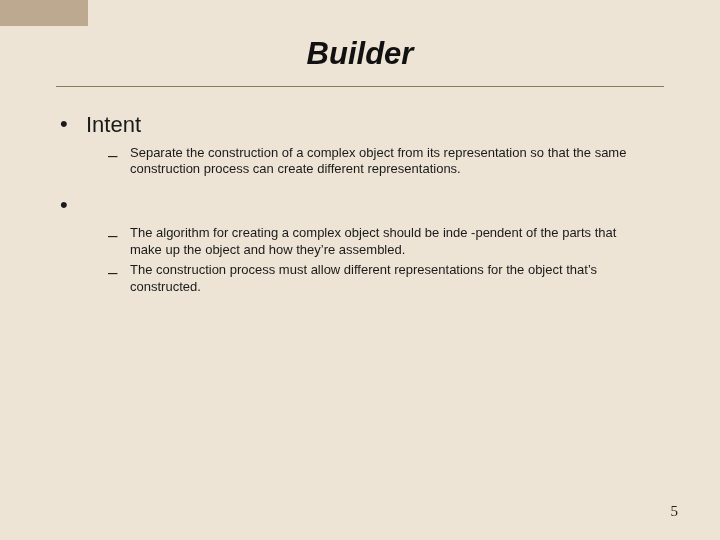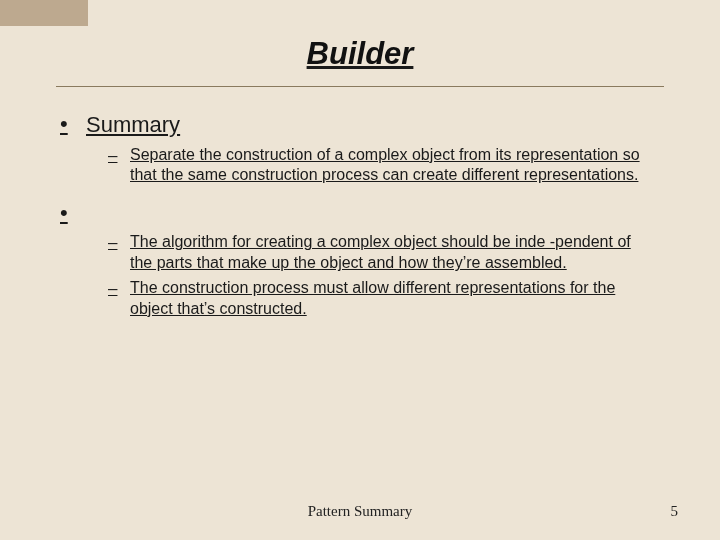--- a/index.html
+++ b/index.html
@@ -16,21 +16,20 @@
     left: 0;
     width: 88px;
     height: 26px;
     background: #bda98f;
   }
   .slide {
     width: 720px;
     height: 540px;
     padding: 30px 56px 16px 56px;
     position: relative;
-    text-decoration: underline;
   }
   .title {
     text-align: center;
     font-family: Verdana, Geneva, sans-serif;
     font-weight: 700;
     font-style: italic;
     font-size: 31px;
     color: #111;
     margin-top: 6px;
     margin-bottom: 14px;
@@ -68,21 +67,21 @@
     align-items: flex-start;
     margin-bottom: 4px;
   }
   .dash {
     width: 22px;
     flex: 0 0 22px;
     font-size: 17px;
     line-height: 1.3;
   }
   .lvl2-text {
-    font-size: 16px;
+    font-size: 13px;
     line-height: 1.3;
     max-width: 520px;
   }
   .footer {
     position: absolute;
     bottom: 20px;
     left: 0;
     width: 720px;
     display: flex;
     justify-content: center;
@@ -106,21 +105,21 @@
 
 <div class="slide">
 
   <h1 class="title">Builder</h1>
   <hr class="rule">
 
   <div class="content">
 
     <div class="lvl1">
       <span class="bullet1">•</span>
-      <span class="lvl1-text">Summary</span>
+      <span class="lvl1-text">Intent</span>
     </div>
     <div class="sub">
       <div class="lvl2">
         <span class="dash">–</span>
         <span class="lvl2-text">Separate the construction of a complex object from its representation so that the same construction process can create different representations.</span>
       </div>
     </div>
 
     <div class="lvl1">
       <span class="bullet1">•</span>
@@ -131,16 +130,15 @@
         <span class="lvl2-text">The algorithm for creating a complex object should be inde -pendent of the parts that make up the object and how they’re assembled.</span>
       </div>
       <div class="lvl2">
         <span class="dash">–</span>
         <span class="lvl2-text">The construction process must allow different representations for the object that’s constructed.</span>
       </div>
     </div>
 
   </div>
 
-  <div class="footer">Pattern Summary</div>
   <div class="pagenum">5</div>
 
 </div>
 
 </body></html>

